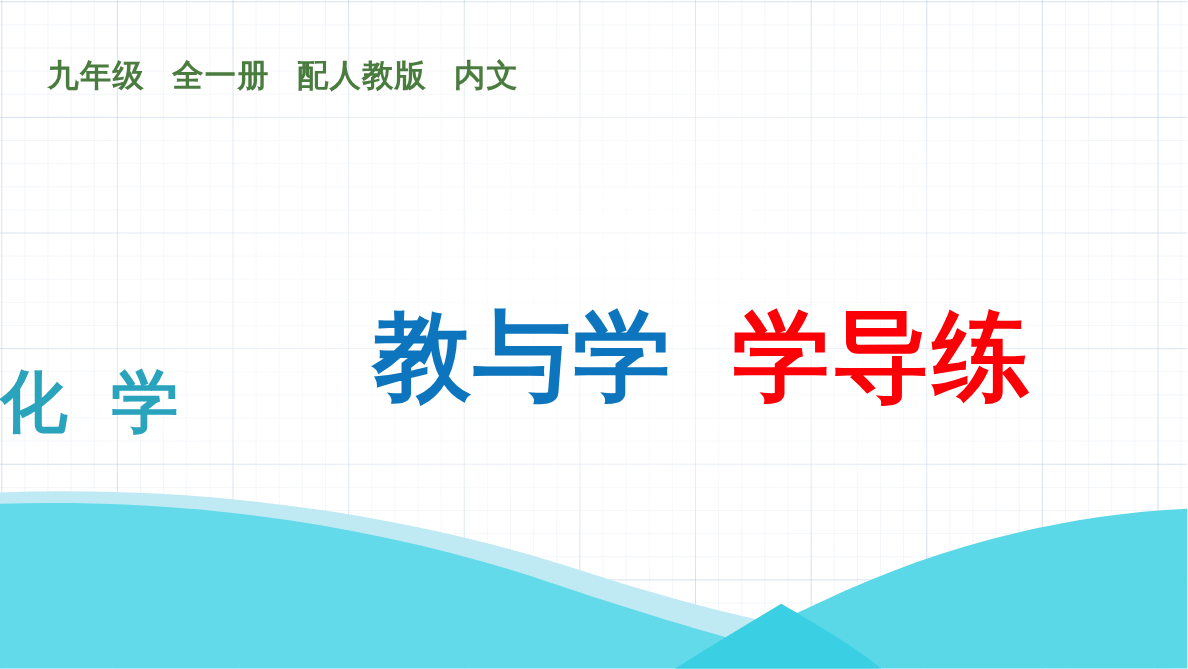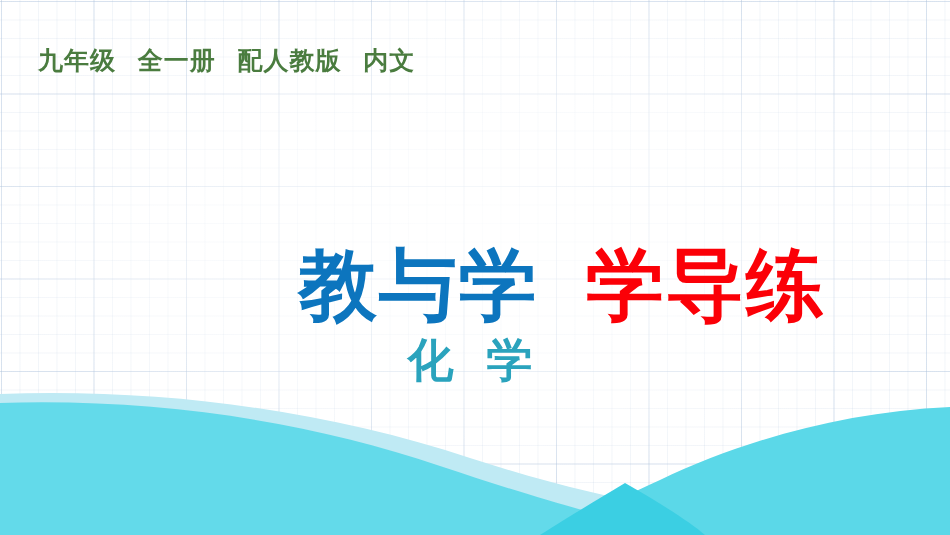--- a/index.html
+++ b/index.html
@@ -85,29 +85,27 @@
   }
   #main-title .t-blue  { color: #0c75be; }
   #main-title .t-gap   { color: transparent; }
   #main-title .t-red   { color: #fb0007; }
 
   #subject-title {
     position: absolute;
     left: 0;
     top: 286px;
     width: 950px;
-    text-align: center;
     font-family: "Liberation Sans", "DejaVu Sans", sans-serif;
-    font-size: 46px;
+    font-size: 54px;
     font-weight: 700;
     letter-spacing: 10px;
     color: #2aa3bd;
     white-space: pre;
     z-index: 5;
-    margin-top: 44px;
   }
 </style>
 </head>
 <body>
 
 <div id="slide">
 
   <div id="grid"></div>
   <div id="grid-fade"></div>
 

